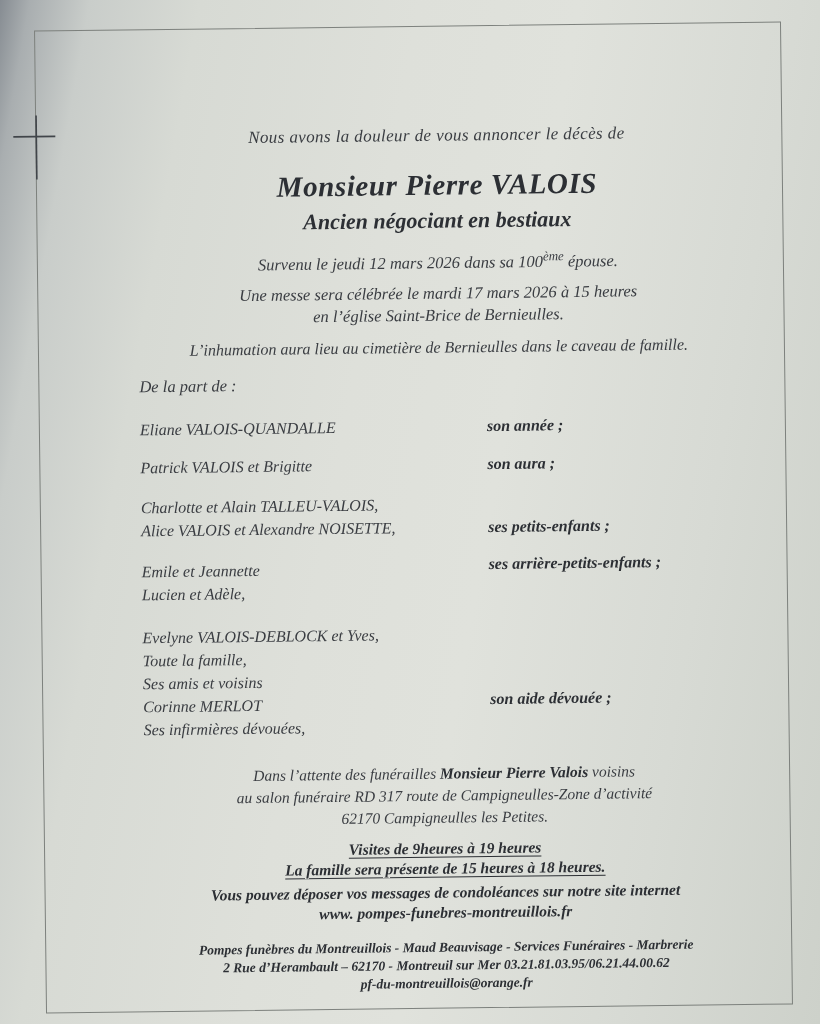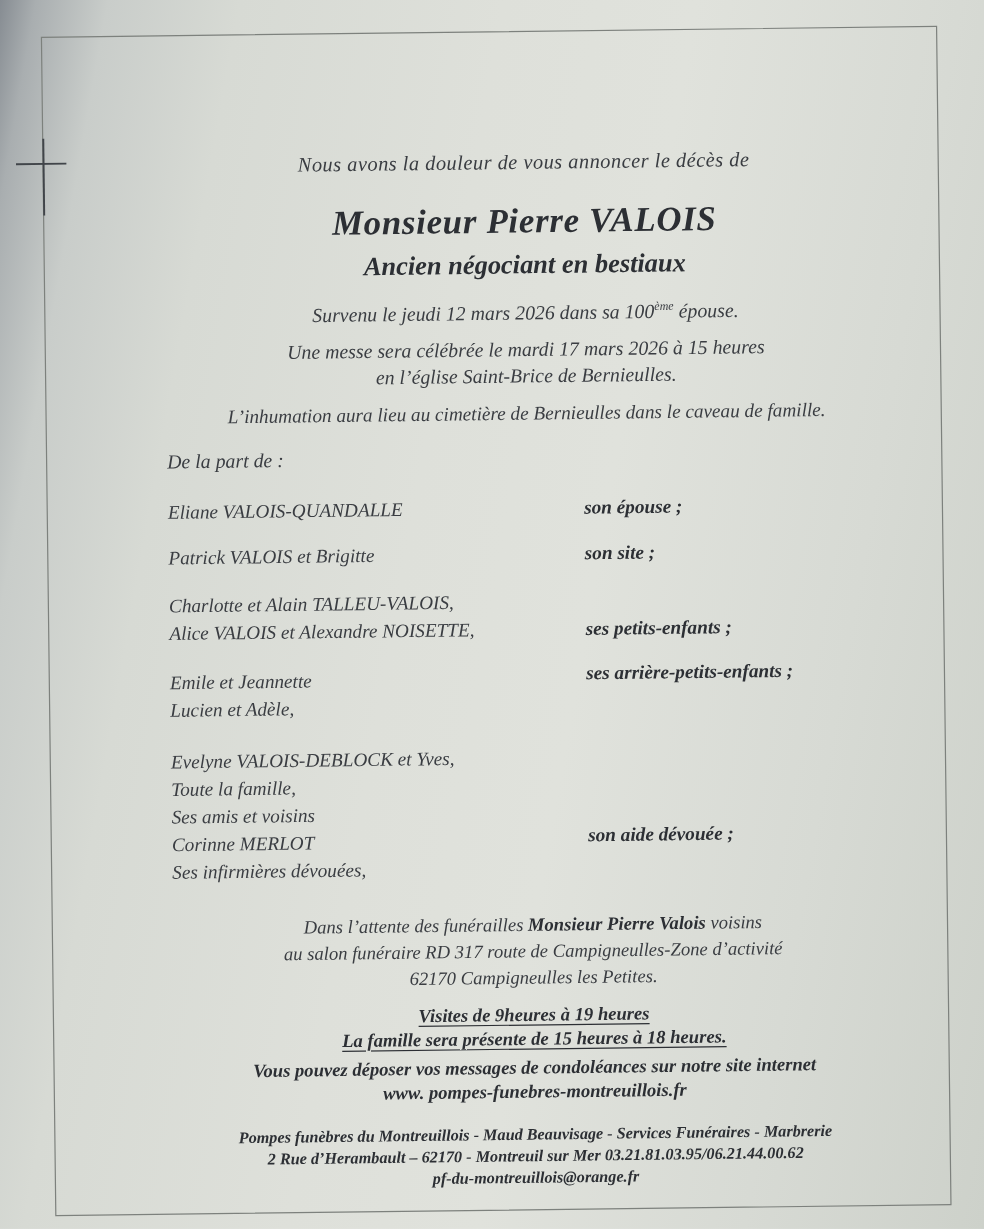--- a/index.html
+++ b/index.html
@@ -29,21 +29,21 @@
     left: -24px; top: 82px;
     width: 48px; height: 68px;
   }
   .content { position: absolute; inset: 0; }
   p, h1, h2 { margin: 0; font-weight: normal; }
   .center-zone { margin-left: 55px; text-align: center; }
   .intro    { margin-top: 98px; font-size: 17px; line-height: 22px; letter-spacing: .4px; }
   .name     { margin-top: 20px; font-size: 29px; line-height: 36px; font-weight: bold; letter-spacing: .6px; color: #2c2f34; }
   .subtitle { margin-top: 4px;  font-size: 22px; line-height: 28px; font-weight: bold; color: #2c2f34; }
   .death    { margin-top: 12px; font-size: 16.5px; line-height: 22px; }
-  .death sup { font-size: 10px; }
+  .death sup { font-size: 13px; }
   .mass1    { margin-top: 8px;  font-size: 16.5px; line-height: 22px; }
   .mass2    { font-size: 16.5px; line-height: 22px; }
   .burial   { margin-top: 10px; font-size: 16px; line-height: 22px; }
   .from     { margin-top: 14px; padding-left: 100px; font-size: 16.5px; line-height: 22px; }
   .fam-group { position: relative; padding-left: 100px; }
   .fam-g0 { margin-top: 20px; }
   .fam-g1 { margin-top: 15px; }
   .fam-g2 { margin-top: 17px; }
   .fam-g3 { margin-top: 18px; }
   .fam-g4 { margin-top: 20px; }
@@ -93,26 +93,26 @@
 
       <p class="mass1 center-zone">Une messe sera célébrée le mardi 17 mars 2026 à 15 heures</p>
       <p class="mass2 center-zone">en l’église Saint-Brice de Bernieulles.</p>
 
       <p class="burial center-zone">L’inhumation aura lieu au cimetière de Bernieulles dans le caveau de famille.</p>
 
       <p class="from">De la part de :</p>
 
       <div class="fam-group fam-g0">
         <p class="fam-line">Eliane VALOIS-QUANDALLE</p>
-        <span class="fam-rel">son épouse ;</span>
+        <span class="fam-rel">son année ;</span>
       </div>
 
       <div class="fam-group fam-g1">
         <p class="fam-line">Patrick VALOIS et Brigitte</p>
-        <span class="fam-rel">son site ;</span>
+        <span class="fam-rel">son aura ;</span>
       </div>
 
       <div class="fam-group fam-g2">
         <p class="fam-line">Charlotte et Alain TALLEU-VALOIS,</p>
         <p class="fam-line">Alice VALOIS et Alexandre NOISETTE,</p>
         <span class="fam-rel rel-row-1">ses petits-enfants ;</span>
       </div>
 
       <div class="fam-group fam-g3">
         <p class="fam-line">Emile et Jeannette</p>

